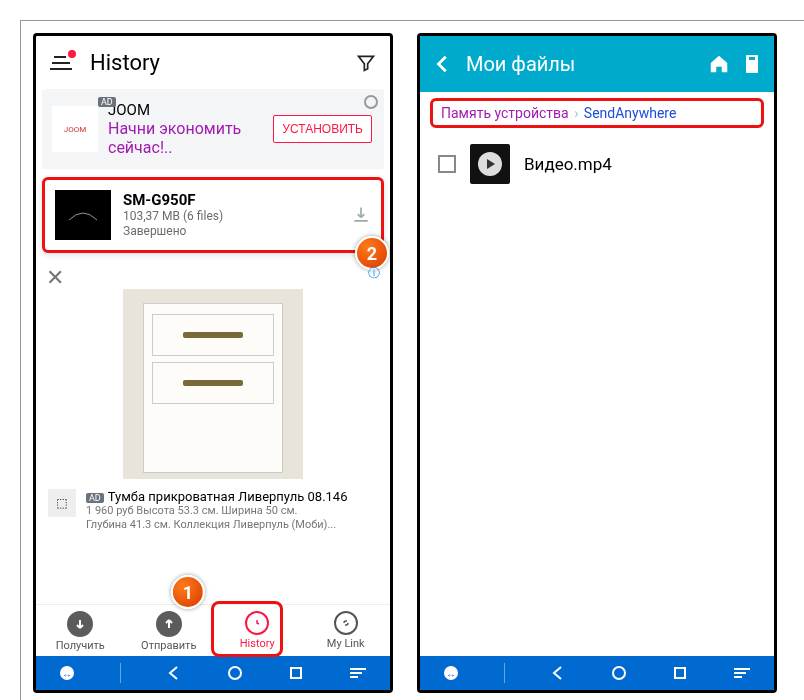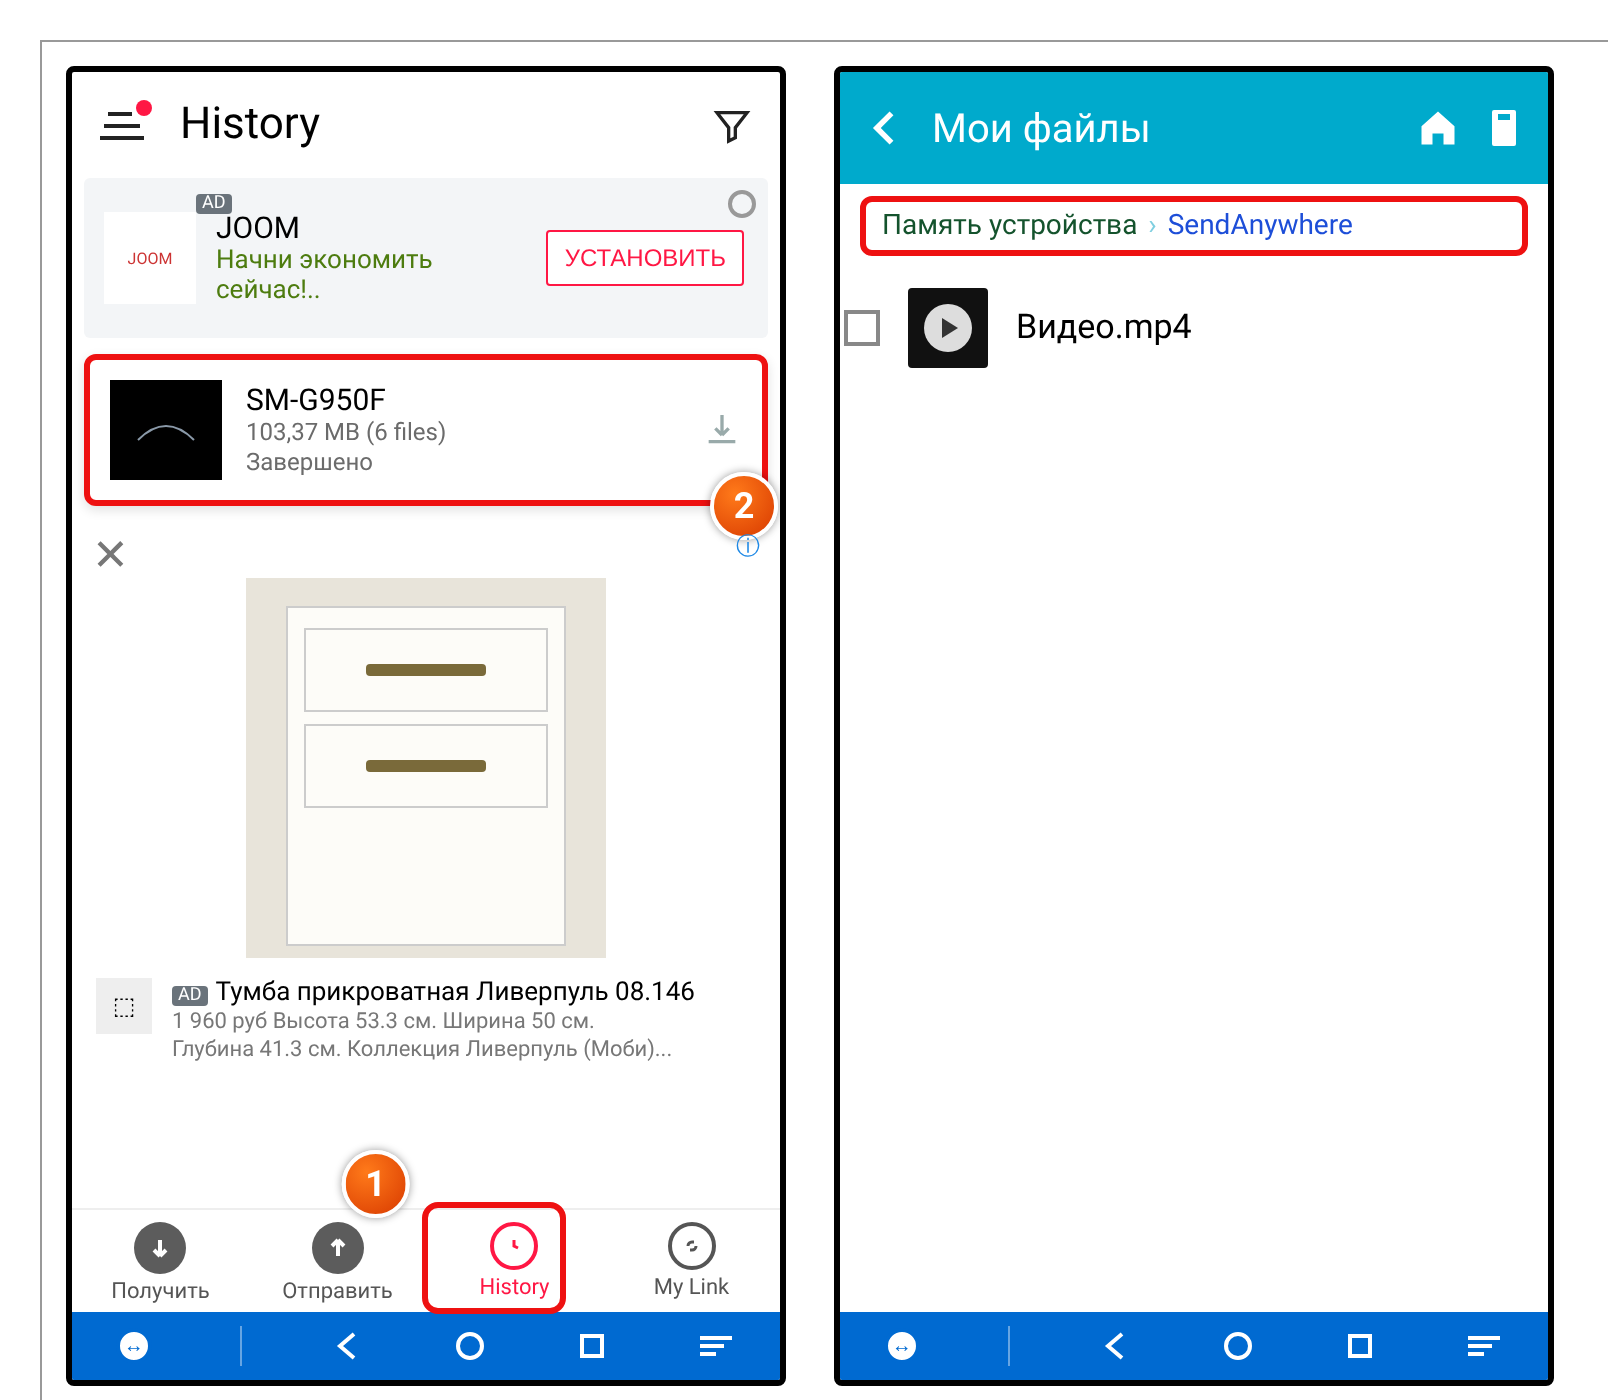--- a/index.html
+++ b/index.html
@@ -15,28 +15,28 @@
   .menu-btn .dot{ position:absolute; top:-4px; right:-2px; width:8px; height:8px; background:#ff1744; border-radius:50%; }
   .title { font-size:22px; font-weight:400; flex:1; }
   .filter-icn { width:20px; height:20px; }
   .info-circle{ position:absolute; top:6px; right:6px; width:14px; height:14px; border:2px solid #999; border-radius:50%; }
 
   .ad-banner { position:relative; background:#f3f5f7; margin:0 6px 8px; padding:10px 12px 10px 10px; border-radius:3px; display:flex; align-items:center; gap:10px; height:80px;}
   .ad-thumb { width:46px; height:46px; background:#fff; display:flex; align-items:center; justify-content:center; font-size:8px; color:#c33; }
   .ad-tag { position:absolute; top:8px; left:56px; font-size:9px; background:#6a737b; color:#fff; padding:0 3px; border-radius:2px;}
   .ad-body { flex:1; }
   .ad-title{ font-size:15px; font-weight:400;}
-  .ad-sub{ font-size:13px; color:#4d7c0f;}
+  .ad-sub{ font-size:16px; color:#a21caf;}
   .install-btn{ border:1.5px solid #ff1744; color:#ff1744; background:#fff; padding:6px 8px; font-size:12px; border-radius:2px; font-weight:500;}
 
   .transfer-card { border:3px solid #e11; border-radius:6px; margin:0 6px 2px; padding:8px 10px; display:flex; align-items:center; gap:12px; position:relative; height:76px; box-shadow:0 2px 6px rgba(0,0,0,.12); background:#fff;}
   .thumb { width:56px; height:50px; background:#000; display:flex; align-items:center; justify-content:center;}
   .thumb svg{ opacity:.9 }
   .tc-body{ flex:1; line-height:1.25;}
-  .tc-name{ font-size:15px; font-weight:400;}
+  .tc-name{ font-size:15px; font-weight:700;}
   .tc-meta{ font-size:12px; color:#6b6b6b;}
   .tc-status{ font-size:12px; color:#6b6b6b;}
   .dl-icn{ color:#9aa;}
   .anno-2{ position:absolute; right:-8px; bottom:-20px; width:34px; height:34px; border-radius:50%; background:radial-gradient(circle at 35% 30%,#ff7a1a,#d83a00); color:#fff; display:flex; align-items:center; justify-content:center; font-weight:700; font-size:18px; border:2px solid #fff; box-shadow:0 0 4px rgba(0,0,0,.4);}
 
   .mid-ad{ position:relative; margin:10px 10px 0; }
   .mid-ad .x{ position:absolute; top:0; left:0; font-size:22px; color:#777;}
   .mid-ad .i{ position:absolute; top:0; right:0; font-size:12px; color:#1e88e5;}
   .mid-img{ margin:24px auto 0; width:180px; height:190px; background:#e8e4da; display:flex; align-items:flex-end; justify-content:center; padding:6px;}
   .nightstand{ width:140px; height:170px; background:#fdfcf8; border:1px solid #ccc; position:relative;}
@@ -61,24 +61,24 @@
 
   .sysbar{ height:34px; background:#006ad1; display:flex; align-items:center; justify-content:space-around; color:#fff;}
   .sysbar .tv{ width:18px; height:18px; border:2px solid #006ad1; border-radius:50%; background:#fff; display:flex; align-items:center; justify-content:center; font-size:10px; color:#006ad1;}
   .sysbar .sep{ width:1px; height:20px; background:rgba(255,255,255,.4);}
 
   
   .r-header{ height:56px; background:#00aacc; color:#fff; display:flex; align-items:center; padding:0 12px; gap:12px; font-size:20px;}
   .r-header .spacer{flex:1}
   .crumb-wrap{ padding:6px 10px;}
   .crumb{ border:3px solid #e11; border-radius:6px; padding:4px 8px; font-size:14px;}
-  .crumb .c1{ color:#14532d;}
+  .crumb .c1{ color:#a21caf;}
   .crumb .sep{ color:#7fcfe0; margin:0 2px;}
   .crumb .c2{ color:#1d4ed8;}
-  .file-row{ display:flex; align-items:center; gap:14px; padding:10px 2px;}
+  .file-row{ display:flex; align-items:center; gap:14px; padding:10px 18px;}
   .chk{ width:18px; height:18px; border:2px solid #888;}
   .vid-thumb{ width:40px; height:40px; background:#111; display:flex; align-items:center; justify-content:center; border-radius:2px;}
   .play{ width:24px; height:24px; border-radius:50%; background:#ddd; display:flex; align-items:center; justify-content:center;}
   .play::after{ content:""; border-left:8px solid #333; border-top:5px solid transparent; border-bottom:5px solid transparent; margin-left:2px;}
   .fname{ font-size:17px;}
   .r-blank{ flex:1;}
 </style>
 </head>
 <body>
 

